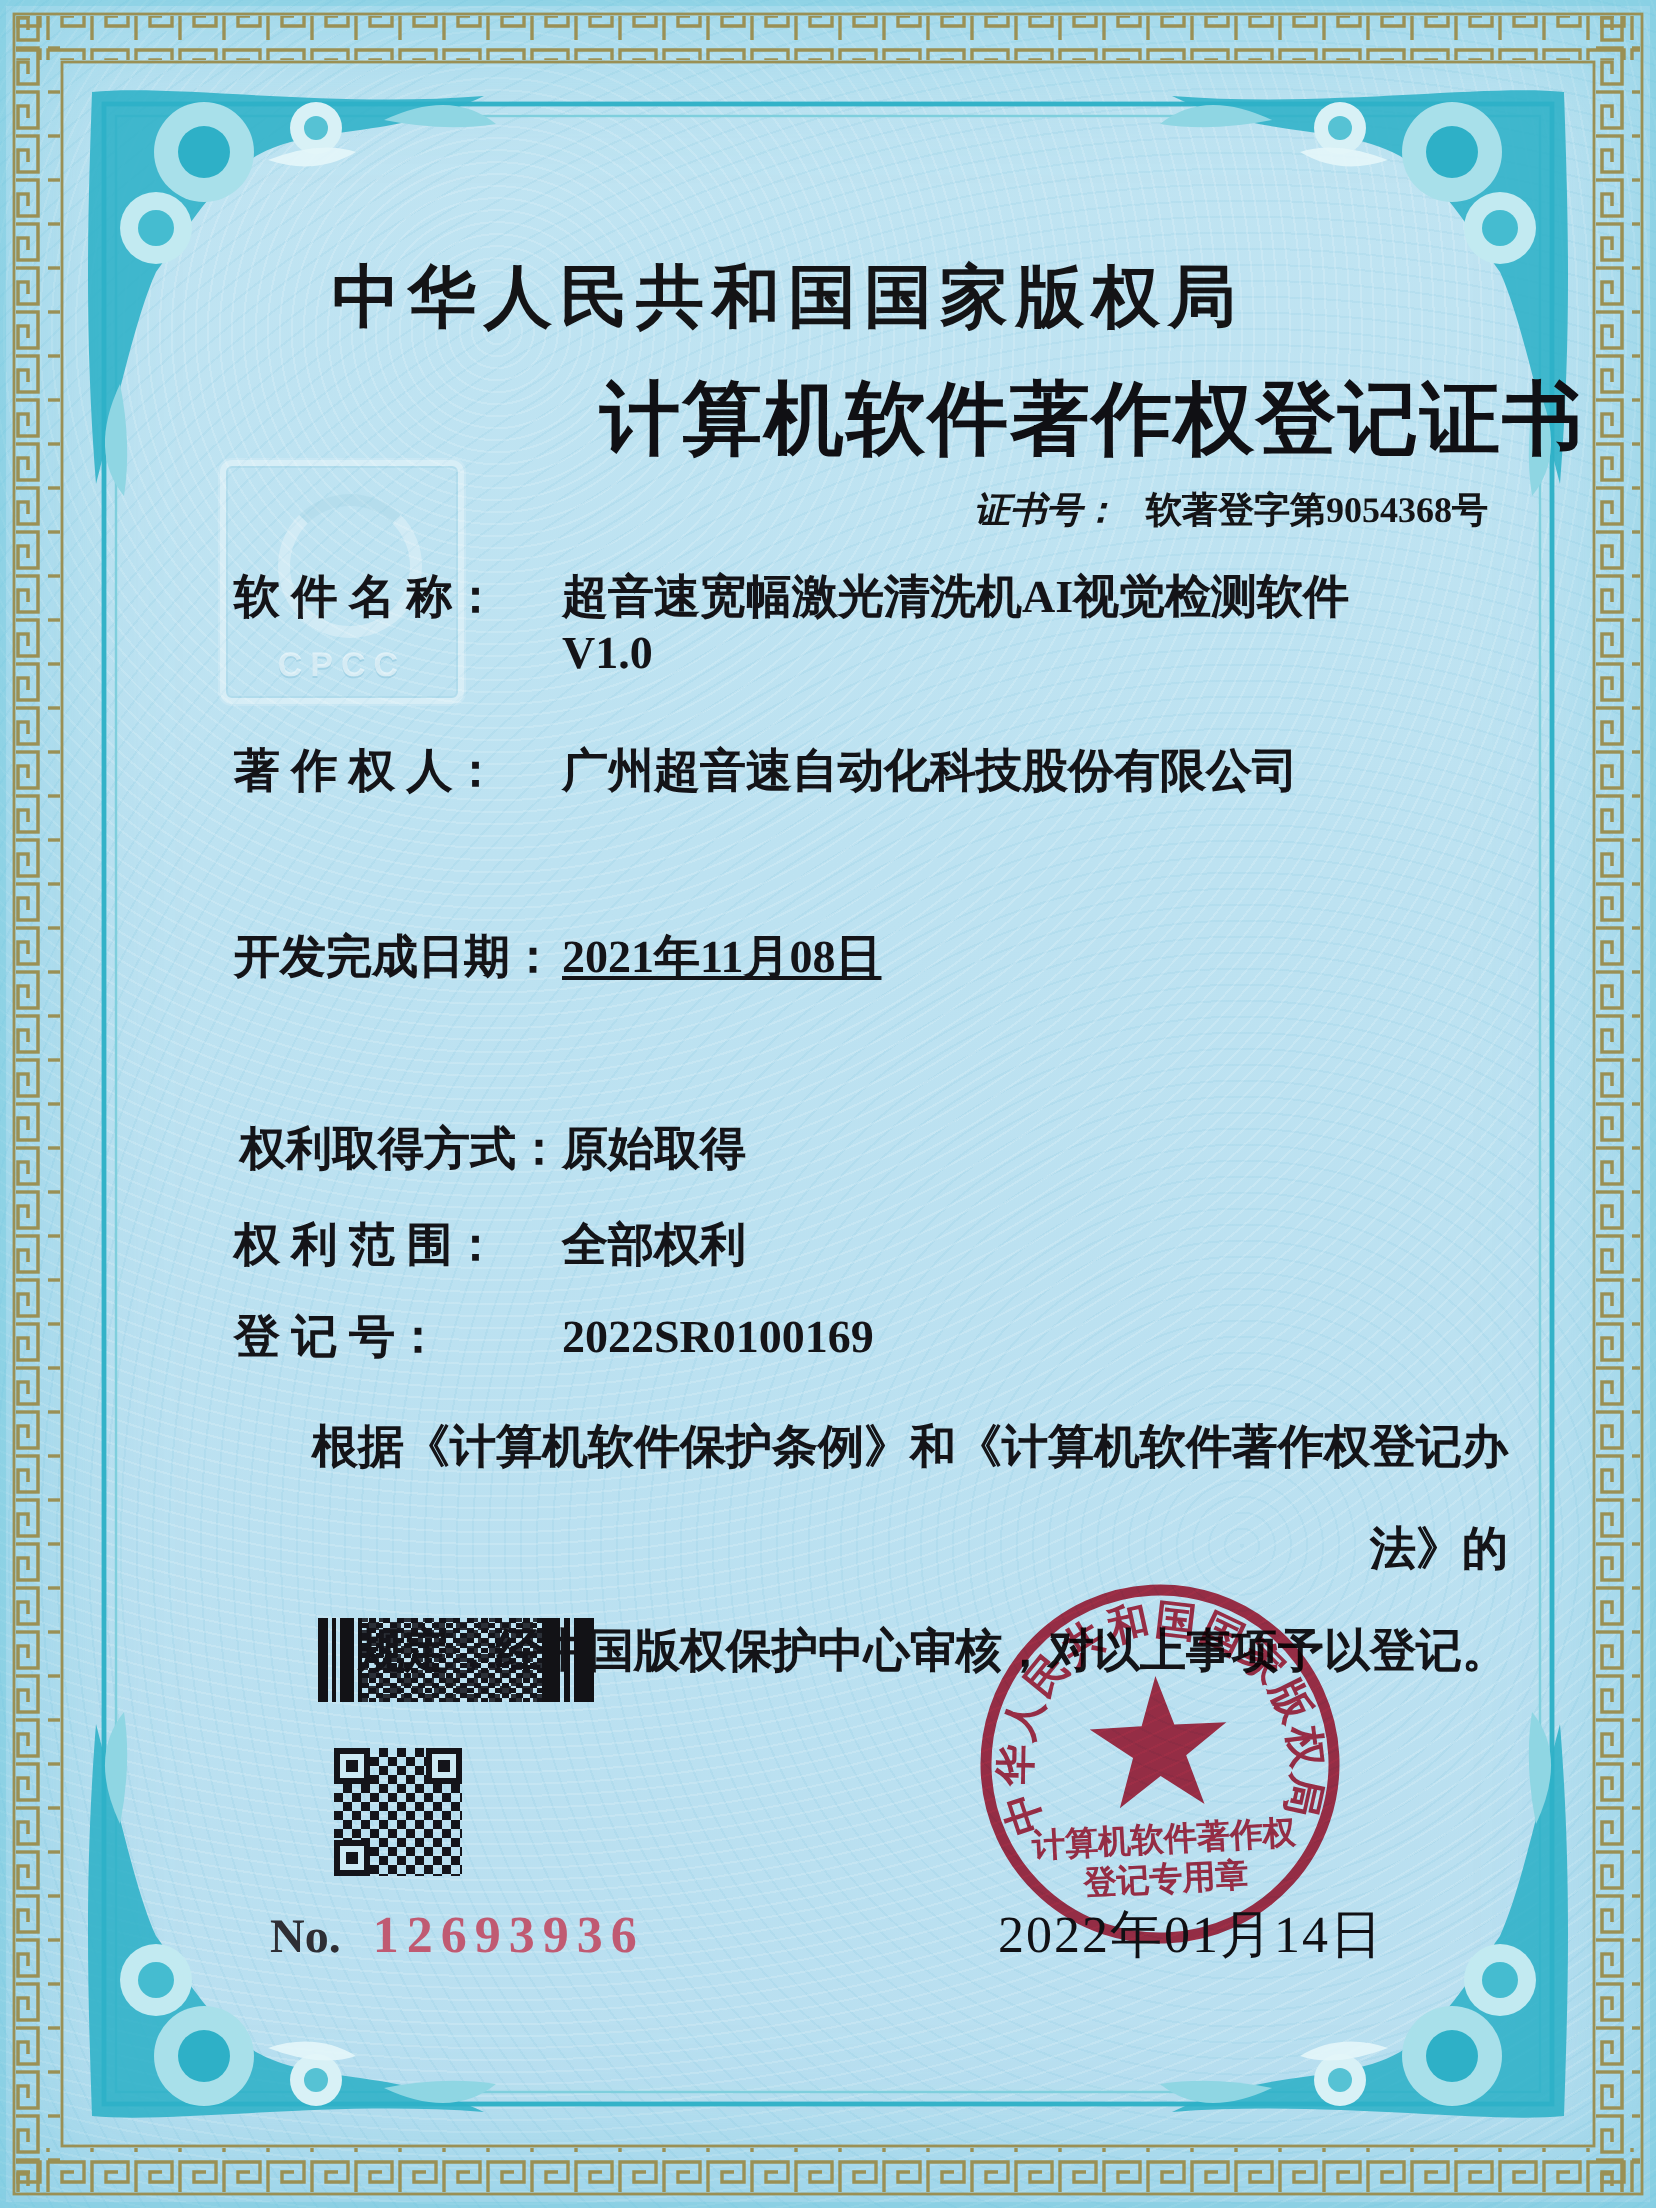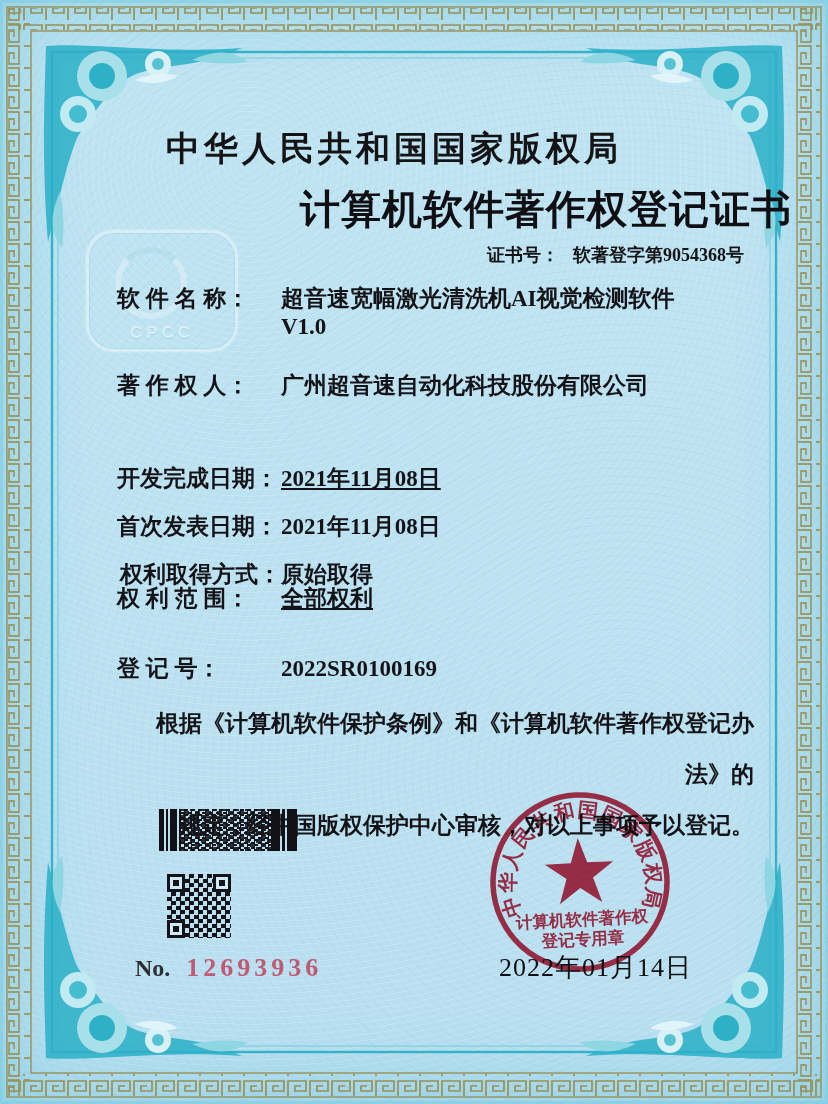--- a/index.html
+++ b/index.html
@@ -18,36 +18,35 @@
     position:absolute;top:126px;left:0;width:788px;text-align:center;
     font-size:34px;font-weight:700;color:#141416;letter-spacing:4px;white-space:nowrap;
   }
   .cert-title{
     position:absolute;top:182px;left:0;width:792px;text-align:right;
     font-size:40px;font-weight:800;color:#101014;letter-spacing:1px;white-space:nowrap;
   }
   .certno{
     position:absolute;top:243px;right:84px;font-size:18px;font-weight:700;color:#141416;white-space:nowrap;
   }
-  .certno .certno-label{margin-right:14px;}
+  .certno .certno-label{margin-right:14px;font-style:italic;}
   .row{position:absolute;left:88px;font-size:23px;font-weight:700;color:#141418;white-space:nowrap;margin-left:29px;}
   .row .label{display:inline-block;width:164px;font-weight:700;}
   .row .value{font-weight:600;}
   .row .value-block{display:inline-block;vertical-align:top;font-weight:600;}
   .row .value-line2{display:block;}
   .statement{position:absolute;left:86px;top:698px;width:668px;font-size:23px;font-weight:600;color:#141418;line-height:51px;text-align:right;}
   .statement .line1{display:block;text-indent:62px;}
   .statement .line2{display:block;}
   
   .cpcc{
-    position:absolute;left:86px;top:230px;width:116px;height:116px;border-radius:28px;
+    position:absolute;left:110px;top:230px;width:116px;height:116px;border-radius:6px;
     border:3px solid rgba(255,255,255,0.45);
     box-shadow:inset 0 0 0 1px rgba(140,200,220,0.30), 0 0 0 1px rgba(255,255,255,0.18);
     opacity:.85;
-    padding-left:30px;
   }
   .cpcc .cpcc-swirl{position:absolute;left:26px;top:14px;width:60px;height:60px;border-radius:50%;
     border:6px solid rgba(255,255,255,0.35);border-top-color:rgba(160,210,225,0.35);}
   .cpcc .cpcc-text{position:absolute;bottom:6px;left:0;width:100%;text-align:center;
     font-family:"Liberation Sans",sans-serif;font-size:17px;font-weight:700;letter-spacing:4px;
     color:rgba(255,255,255,0.62);text-shadow:0 1px 0 rgba(120,185,210,.45);}
   
   .barcode{position:absolute;left:159px;top:809px;width:138px;height:42px;display:flex;}
   .bc-start{width:22px;background:repeating-linear-gradient(90deg,#121216 0 5px,rgba(0,0,0,0) 5px 7px,#121216 7px 9px,rgba(0,0,0,0) 9px 11px,#121216 11px 13px);}
   .bc-mid{flex:1;
@@ -134,29 +133,26 @@
   </div>
 
   <div class="row" style="top:370px;">
     <span class="label">著 作 权 人：</span><span class="value">广州超音速自动化科技股份有限公司</span>
   </div>
 
   <div class="row" style="top:463px;text-decoration:underline;">
     <span class="label">开发完成日期：</span><span class="value">2021年11月08日</span>
   </div>
 
-  <div class="row" style="top:511px;">
-    <span class="label">首次发表日期：</span><span class="value">2021年11月08日</span>
-  </div>
 
   <div class="row" style="top:559px;text-align:right;">
     <span class="label">权利取得方式：</span><span class="value">原始取得</span>
   </div>
 
-  <div class="row" style="top:583px;text-decoration:underline;">
+  <div class="row" style="top:607px;">
     <span class="label">权 利 范 围：</span><span class="value">全部权利</span>
   </div>
 
   <div class="row" style="top:653px;">
     <span class="label">登  记  号：</span><span class="value">2022SR0100169</span>
   </div>
 
   <div class="statement">
     <span class="line1">根据《计算机软件保护条例》和《计算机软件著作权登记办法》的</span>
     <span class="line2">规定，经中国版权保护中心审核，对以上事项予以登记。</span>

